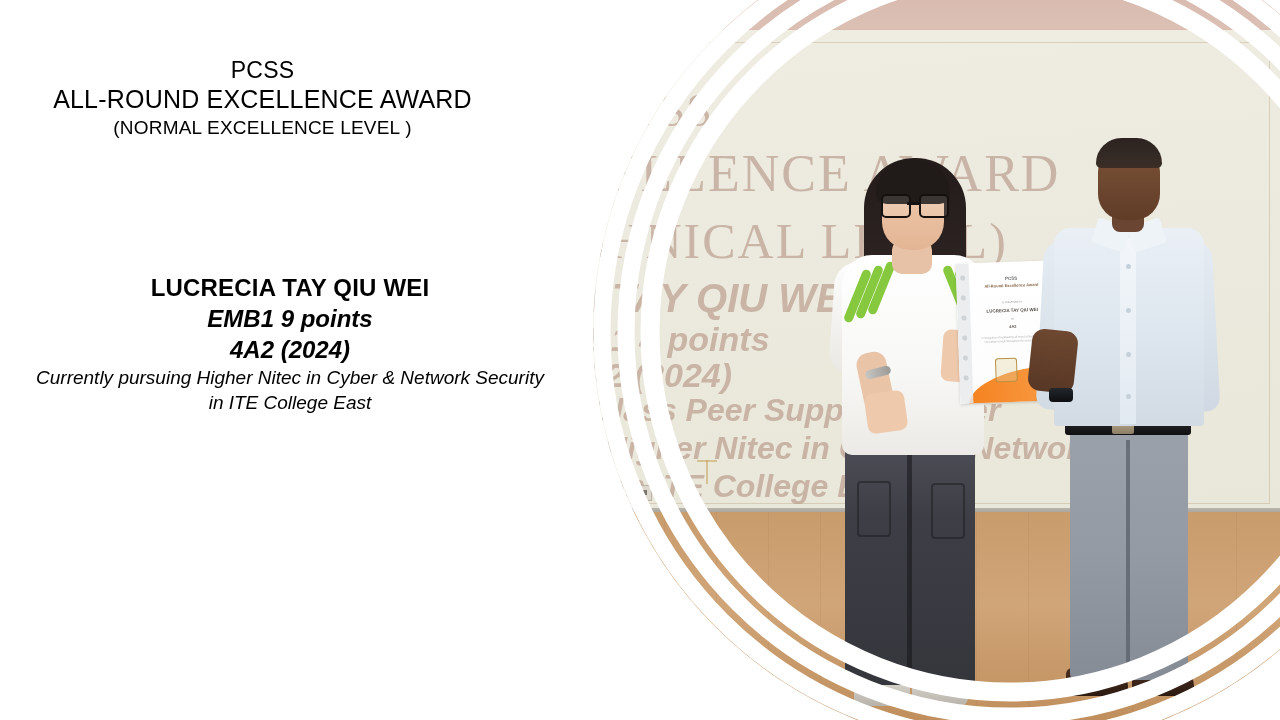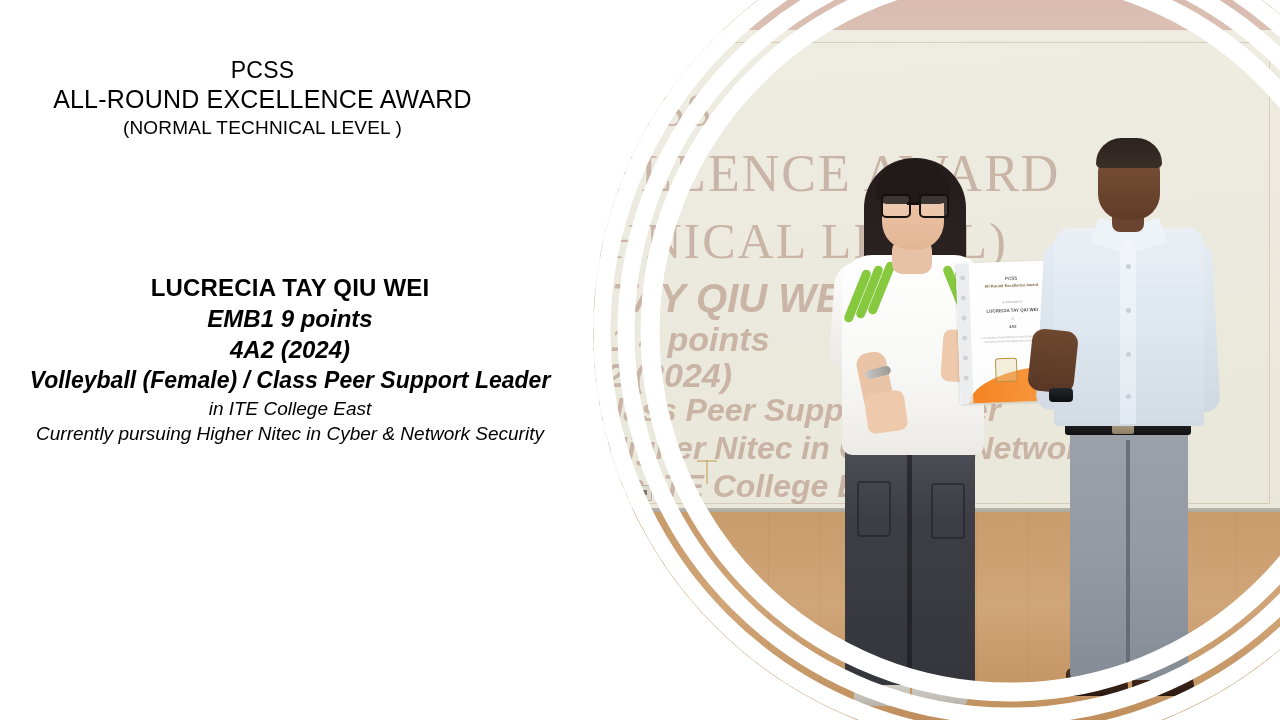--- a/index.html
+++ b/index.html
@@ -310,27 +310,26 @@
       <path d="M0,0 H1280 V720 H0 Z
                M1010,-85 A417,417 0 1,0 1010,749 A417,417 0 1,0 1010,-85 Z" fill="#ffffff" fill-rule="evenodd"></path>
     </g>
   </svg>
 
   <div class="text-panel">
 
     <div class="title-block">
       <div class="title-line1">PCSS</div>
       <div class="title-line2">ALL-ROUND EXCELLENCE AWARD</div>
-      <div class="title-line3">(NORMAL TECHNICAL LEVEL )</div>
+      <div class="title-line3">(NORMAL EXCELLENCE LEVEL )</div>
     </div>
 
     <div class="body-block">
       <div class="b-name">LUCRECIA TAY QIU WEI</div>
       <div class="b-grade">EMB1 9 points</div>
       <div class="b-class">4A2 (2024)</div>
-      <div class="b-cca">Volleyball (Female) / Class Peer Support Leader</div>
+      <div class="b-note">Currently pursuing Higher Nitec in Cyber &amp; Network Security</div>
       <div class="b-note">in ITE College East</div>
-      <div class="b-note">Currently pursuing Higher Nitec in Cyber &amp; Network Security</div>
     </div>
 
   </div>
 
 </div>
 
 </body></html>

